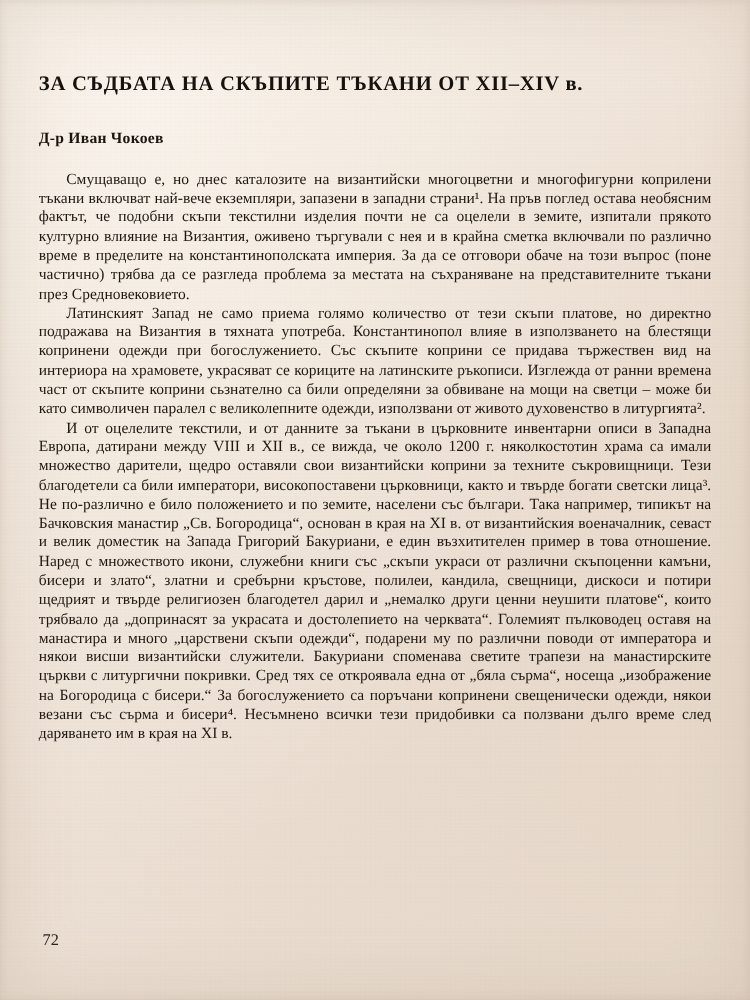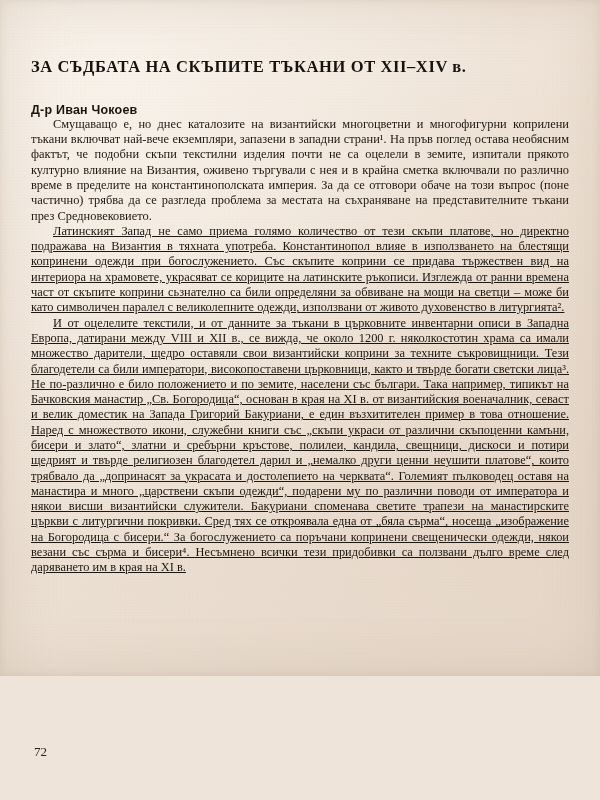--- a/index.html
+++ b/index.html
@@ -10,21 +10,21 @@
     width: 600px;
     height: 800px;
     background: #efe4da;
     font-family: "Liberation Serif", serif;
     color: #201a15;
     overflow: hidden;
   }
   .page {
     position: relative;
     width: 600px;
-    height: 676px;
+    height: 800px;
     box-sizing: border-box;
     background:
       radial-gradient(ellipse at 20% 10%, rgba(255,252,246,0.55), rgba(255,252,246,0) 60%),
       radial-gradient(ellipse at 85% 80%, rgba(226,208,192,0.5), rgba(226,208,192,0) 65%),
       linear-gradient(160deg, #f2e8de 0%, #eee2d6 45%, #e9ddd1 100%);
     padding-left: 12px;
   }
   .grain {
     position: absolute;
     inset: 0;
@@ -49,43 +49,43 @@
     color: #17120e;
     margin: 0 0 0 0;
     text-transform: none;
   }
   .title .line {
     display: block;
     white-space: nowrap;
   }
   .byline {
     margin-top: 25px;
-    font-family: Liberation Sans, sans-serif;
+    font-family: Liberation Serif, serif;
     font-weight: bold;
     font-size: 12.5px;
     letter-spacing: 0.2px;
     color: #1b1510;
   }
   .body {
+    margin-top: 18px;
     width: 538px;
   }
   .body p {
     margin: 0;
     text-align: justify;
     text-justify: inter-word;
     font-size: 12.4px;
     line-height: 15.3px;
     text-indent: 22px;
     color: #1e1812;
     hyphens: auto;
     -webkit-hyphens: auto;
   }
   .body p + p {
     margin-top: 0;
-    text-decoration: underline;
   }
   .folio {
     position: absolute;
     left: 34px;
     top: 744px;
     font-family: "Liberation Serif", serif;
     font-size: 13px;
     color: #2a231c;
   }
   .edge-shadow {

